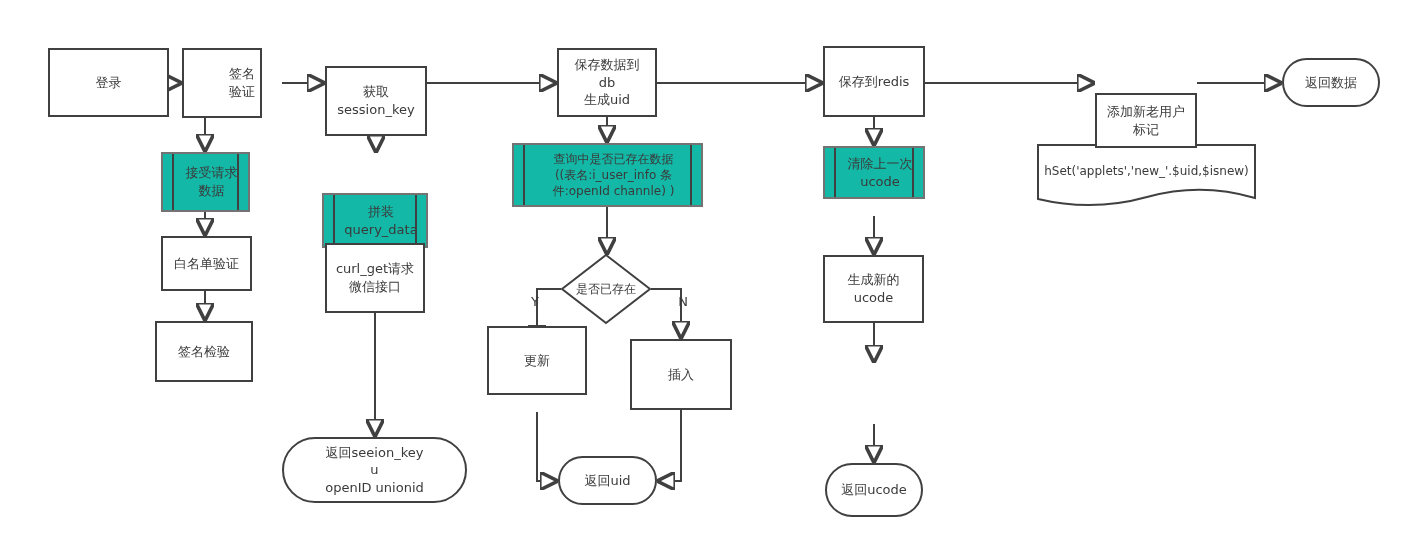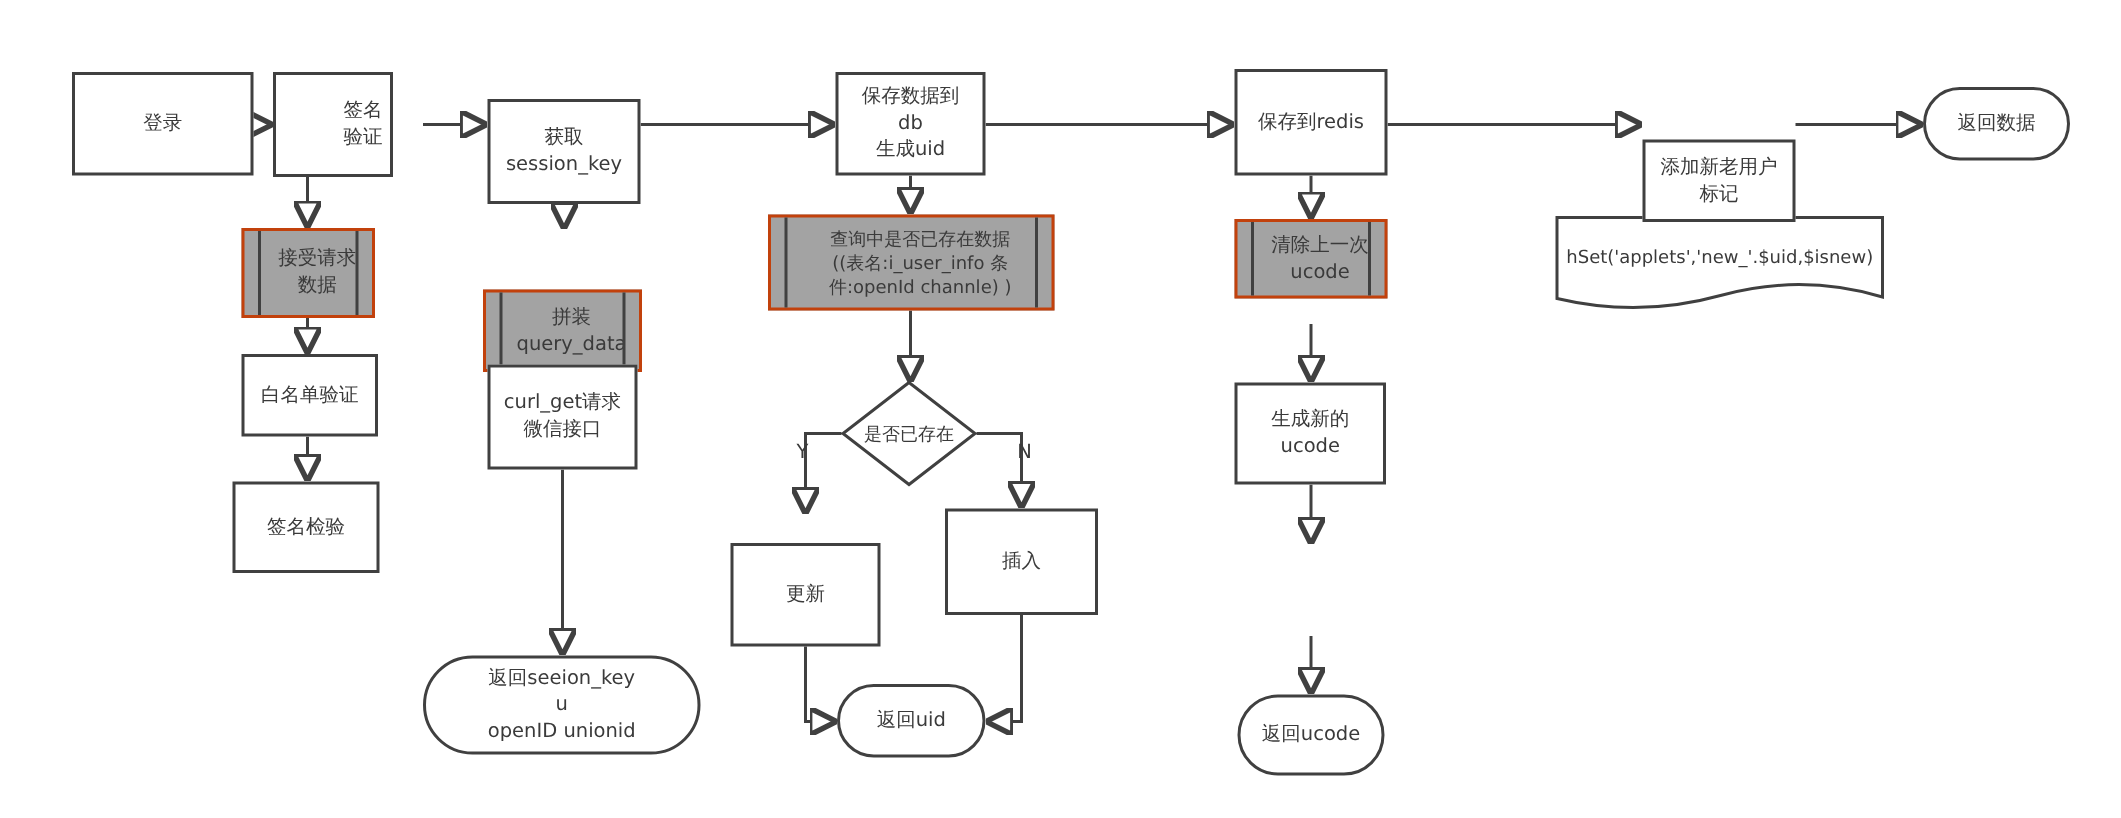--- a/index.html
+++ b/index.html
@@ -10,21 +10,21 @@
   }
   .edges{position:absolute;left:0;top:0;width:1414px;height:545px;}
   .edges line,.edges polyline{stroke:#404040;stroke-width:2;fill:none;}
   .edges polygon,.edges path{stroke:#404040;stroke-width:2;fill:#ffffff;}
   .node{
     position:absolute;display:flex;align-items:center;justify-content:center;
     text-align:center;font-size:13px;line-height:1.35;white-space:pre-line;
     box-sizing:border-box;color:#3a3a3a;
   }
   .rect{border:2px solid #404040;background:#ffffff;}
-  .predef{border:2px solid #c2410c;background:#a3a3a3;padding-left:12px;}
+  .predef{border:2px solid #737373;background:#14b8a6;padding-left:12px;}
   .predef::before,.predef::after{
     content:"";position:absolute;top:0;bottom:0;width:0;border-left:2px solid #404040;
   }
   .predef::before{left:9px;}
   .predef::after{right:9px;}
   .term{border:2px solid #404040;background:#ffffff;border-radius:33px;}
   .plain{background:transparent;border:none;}
   .small{font-size:12px;}
   .edge-label{
     position:absolute;font-size:13px;color:#3a3a3a;width:16px;text-align:center;
@@ -100,21 +100,21 @@
 
   <div class="node predef small" style="left:512px;top:143px;width:191px;height:64px;"><span>查询中是否已存在数据
 ((表名:i_user_info 条
 件:openId channle) )</span></div>
 
   <div class="node plain small" style="left:562px;top:262px;width:88px;height:54px;"><span>是否已存在</span></div>
 
   <div class="edge-label" style="left:527px;top:294px;">Y</div>
   <div class="edge-label" style="left:675px;top:294px;">N</div>
 
-  <div class="node rect" style="left:487px;top:362px;width:100px;height:69px;"><span>更新</span></div>
+  <div class="node rect" style="left:487px;top:326px;width:100px;height:69px;"><span>更新</span></div>
 
   <div class="node rect" style="left:630px;top:339px;width:102px;height:71px;"><span>插入</span></div>
 
   <div class="node term" style="left:558px;top:456px;width:99px;height:49px;border-radius:25px;"><span>返回uid</span></div>
 
   <div class="node rect" style="left:823px;top:46px;width:102px;height:71px;"><span>保存到redis</span></div>
 
   <div class="node predef" style="left:823px;top:146px;width:102px;height:53px;"><span>清除上一次
 ucode</span></div>
 

